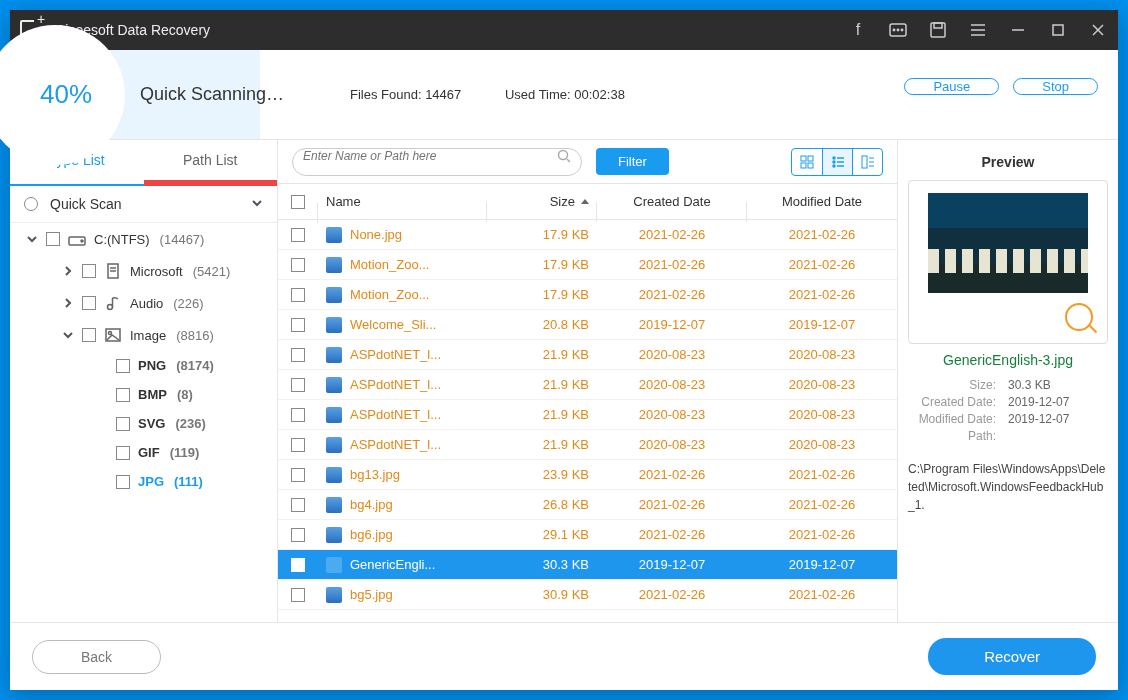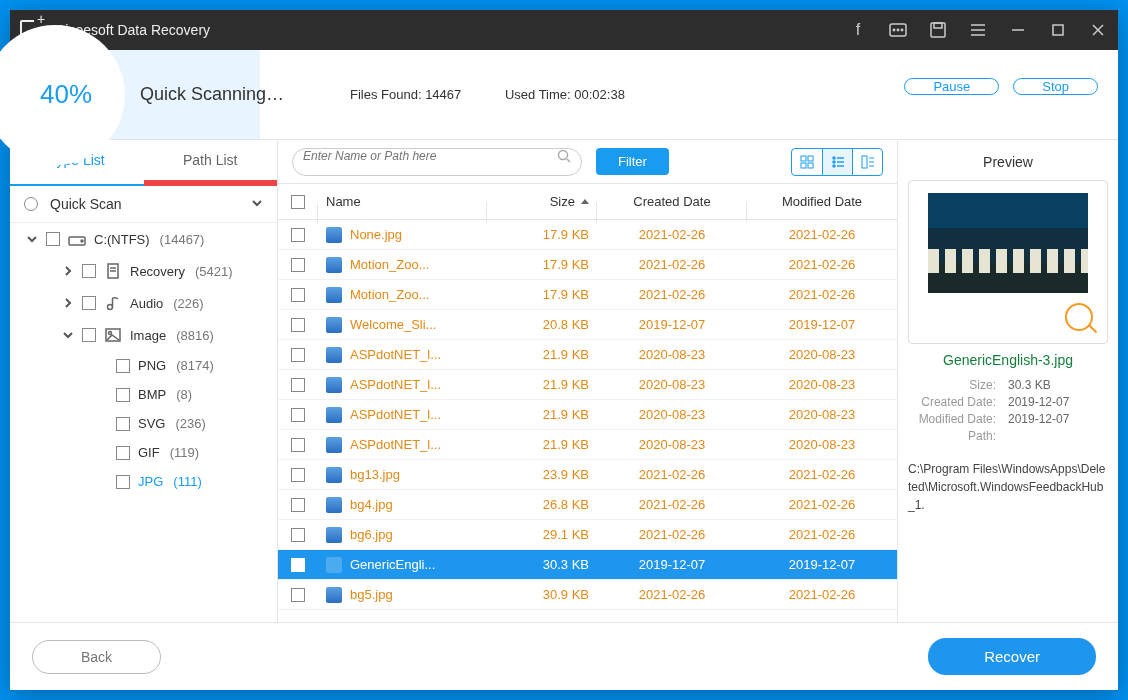--- a/index.html
+++ b/index.html
@@ -27,21 +27,21 @@
   .sidebar { width:268px; background:#fff; border-right:1px solid #e5e5e5; display:flex; flex-direction:column; }
   .tabs { display:flex; }
   .tabs .tab { flex:1; text-align:center; padding:12px 0; font-size:14px; color:#666; cursor:pointer; }
   .tabs .tab.active { color:#199cf0; border-bottom:2px solid #199cf0; }
   .tabs .tab:not(.active){ border-bottom:6px solid #ef4444; }
   .qs-row { display:flex; align-items:center; padding:10px 14px; font-size:14px; color:#333; border-bottom:1px solid #eee; }
   .qs-row .radio { width:14px; height:14px; border:1.5px solid #888; border-radius:50%; margin-right:12px; }
   .qs-row .chev { margin-left:auto; }
   .tree { overflow-y:auto; flex:1; }
   .tree-row { display:flex; align-items:center; padding:7px 8px 7px 16px; font-size:13px; color:#333; cursor:pointer; gap:8px;}
-  .tree-row.l1{ padding-left:52px; } .tree-row.l2{ padding-left:106px; }
+  .tree-row.l1{ padding-left:52px; } .tree-row.l2{ padding-left:106px;font-weight:bold; }
   .tree-row.active { color:#199cf0; }
   .tree-row .arrow{ width:12px; display:flex; justify-content:center; color:#555;}
   .tree-row .cb { width:14px; height:14px; border:1px solid #888; background:#fff; flex-shrink:0;}
   .tree-row .ticon { width:18px; height:18px; display:flex; align-items:center; justify-content:center;}
   .tree-row .ticon svg{ stroke:#666; fill:none; stroke-width:1.5;}
   .tree-row .count { color:#777; margin-left:2px;}
   .tree-row.active .count{ color:#199cf0;}
   
   .center { flex:1; background:#fff; display:flex; flex-direction:column; border-right:1px solid #e5e5e5; }
   .toolbar { height:44px; display:flex; align-items:center; padding:0 14px; gap:14px; border-bottom:1px solid #e5e5e5;}
@@ -65,21 +65,21 @@
   .rows{ overflow-y:auto; flex:1;}
   .row{ display:flex; align-items:center; height:30px; font-size:13px; color:#e08a18; border-bottom:1px solid #f2f2f2;}
   .row .cb{ width:14px; height:14px; border:1px solid #888; background:#fff;}
   .row.selected{ background:#1f96ee; color:#fff;}
   .row.selected .cb{border-color:#fff;}
   .row .fico{ width:16px; height:16px; background:linear-gradient(#5aa0e0,#2a6fc2); border-radius:2px; position:relative; flex-shrink:0;}
   .row.selected .fico{ background:#fff3;}
   .row .name{ overflow:hidden; text-overflow:ellipsis; white-space:nowrap;}
   
   .preview { width:220px; background:#fff; padding:10px; font-size:12px; color:#666;}
-  .preview h3{ font-size:14px; font-weight:normal; text-align:center; color:#333; margin:4px 0 10px;}
+  .preview h3{ font-size:14px; font-weight:bold; text-align:center; color:#333; margin:4px 0 10px;}
   .preview .thumb{ border:1px solid #ddd; border-radius:4px; padding:12px 14px; display:flex; flex-direction:column; align-items:center; gap:10px;}
   .preview .thumb .img{ width:160px; height:100px; background:linear-gradient(180deg,#0a4060 0%,#0a4060 35%,#103040 35%,#103040 70%,#1a2a2a 70%); position:relative;}
   .preview .thumb .img::after{content:""; position:absolute; left:0; right:0; bottom:20px; height:24px; background:repeating-linear-gradient(90deg,#e8e4d4 0,#e8e4d4 11px,transparent 11px,transparent 17px); }
   .preview .zoom{ width:28px;height:28px; border:2px solid #f59a23; border-radius:50%; position:relative; align-self:flex-end;}
   .preview .zoom::after{content:""; position:absolute; width:10px; height:2px; background:#f59a23; right:-7px; bottom:-1px; transform:rotate(45deg);}
   .preview .pname{ color:#15803d; font-size:14px; text-align:center; margin:8px 0 10px;}
   .preview .kv{ display:flex; margin:3px 0;}
   .preview .kv .k{ width:88px; text-align:right; color:#999; margin-right:12px;}
   .preview .path{ color:#444; line-height:1.5; margin-top:17px; word-break:break-all;}
   
@@ -190,21 +190,21 @@
               </svg>
             </span>
           <div class="cb"></div>
           <span class="ticon">
               <svg width="14" height="16">
                 <rect x="2" y="1" width="10" height="14"></rect>
                 <line x1="4" y1="5" x2="10" y2="5"></line>
                 <line x1="4" y1="8" x2="10" y2="8"></line>
               </svg>
             </span>
-          <span>Recovery</span>
+          <span>Microsoft</span>
           <span class="count">(5421)</span>
         </div>
         <div class="tree-row l1">
           <span class="arrow">
               <svg width="10" height="10">
                 <polyline points="3,1 7,5 3,9"></polyline>
               </svg>
             </span>
           <div class="cb"></div>
           <span class="ticon">

